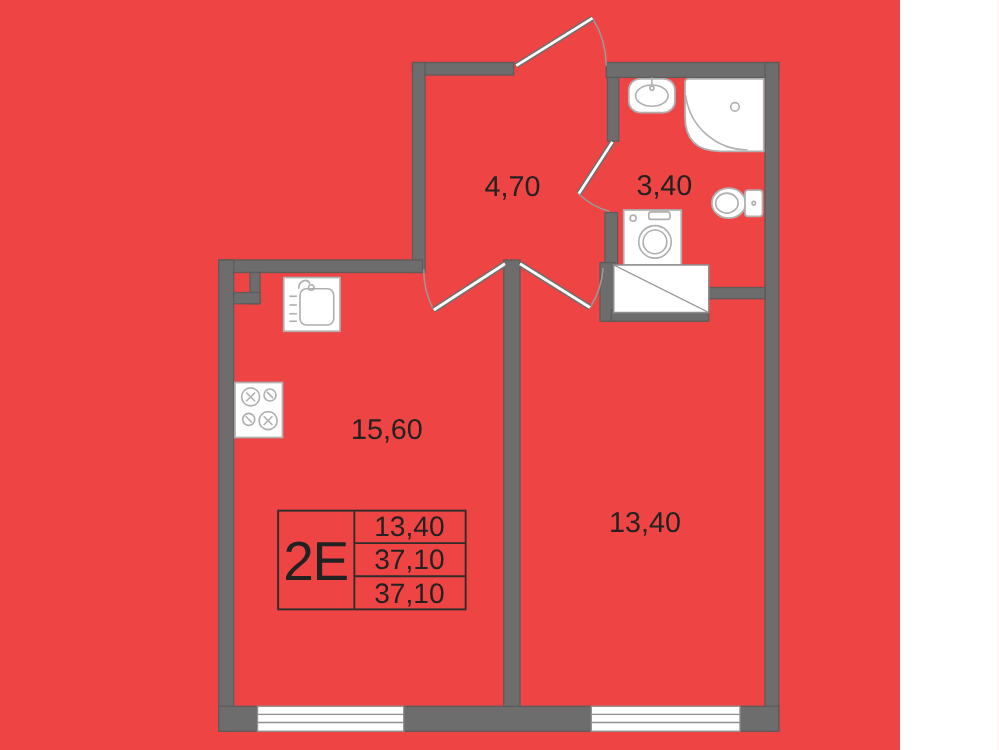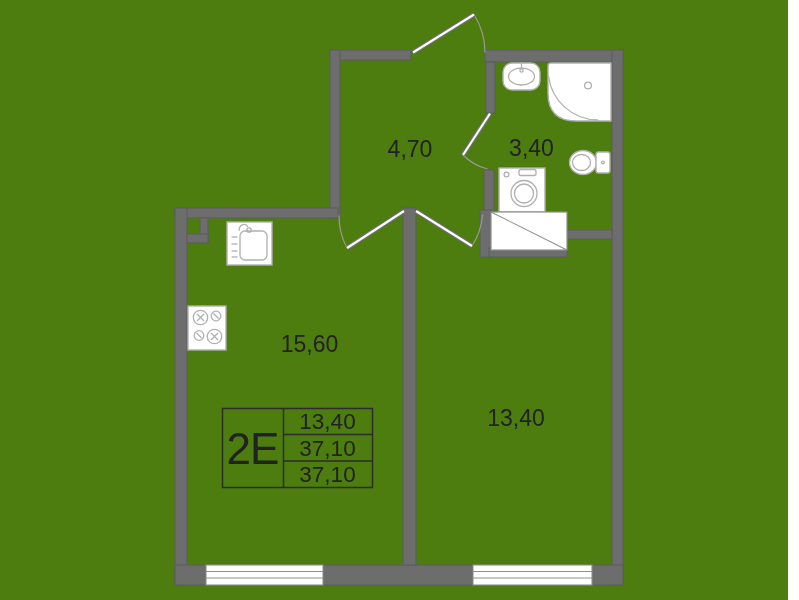--- a/index.html
+++ b/index.html
@@ -1,16 +1,16 @@
 <!DOCTYPE html>
 <html><head>
 <meta charset="utf-8">
 <style>
   html,body{margin:0;padding:0;background:#ffffff;}
-  #stage{position:relative;width:788px;height:600px;background:#4d7c0f;overflow:hidden;}
+  #stage{position:relative;width:720px;height:600px;background:#ef4444;overflow:hidden;}
   svg{position:absolute;left:0;top:0;}
   .wall{fill:#6d6d6d;stroke:#5c5c5c;stroke-width:1;}
   .fix{fill:#ffffff;stroke:#b0b0b0;stroke-width:1.4;}
   .fixline{fill:none;stroke:#b0b0b0;stroke-width:1.3;}
   .doorleaf-outer{stroke:#6f6f6f;stroke-width:4.6;}
   .doorleaf-inner{stroke:#ffffff;stroke-width:2.2;}
   .doorarc{fill:none;stroke:#9a9a9a;stroke-width:1.2;}
   .winframe{fill:#ffffff;stroke:#8f8f8f;stroke-width:1.1;}
   .winline{stroke:#8f8f8f;stroke-width:1.1;}
   .shaft{fill:#ffffff;stroke:#8f8f8f;stroke-width:1.2;}

